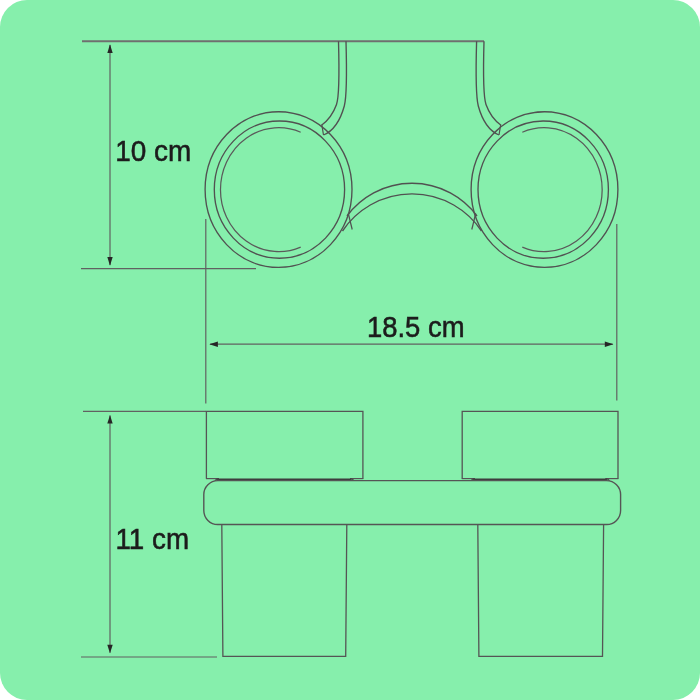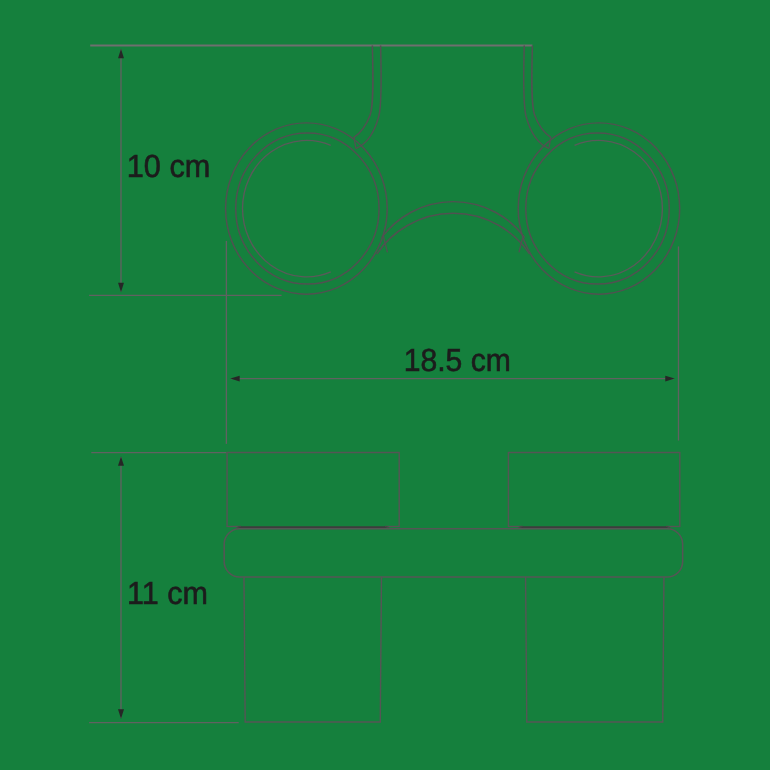--- a/index.html
+++ b/index.html
@@ -1,16 +1,16 @@
 <!DOCTYPE html>
 <html><head>
 <meta charset="utf-8">
 <style>
   html,body{margin:0;padding:0;background:#ffffff;}
-  #stage{width:700px;height:700px;position:relative;background:#15803d;}
+  #stage{width:700px;height:700px;position:relative;background:#86efac;border-radius:27px;}
   text{font-family:"Liberation Sans",sans-serif;fill:#1c1c1c;stroke:#1c1c1c;stroke-width:0.55;}
 </style>
 </head>
 <body>
 <div id="stage">
 <svg width="700" height="700" viewBox="0 0 700 700" xmlns="http://www.w3.org/2000/svg">
   <g fill="none" stroke-linecap="butt">
 
     <line x1="82" y1="41.3" x2="484" y2="41.3" stroke="#6f6f6f" stroke-width="1.9"></line>
 

